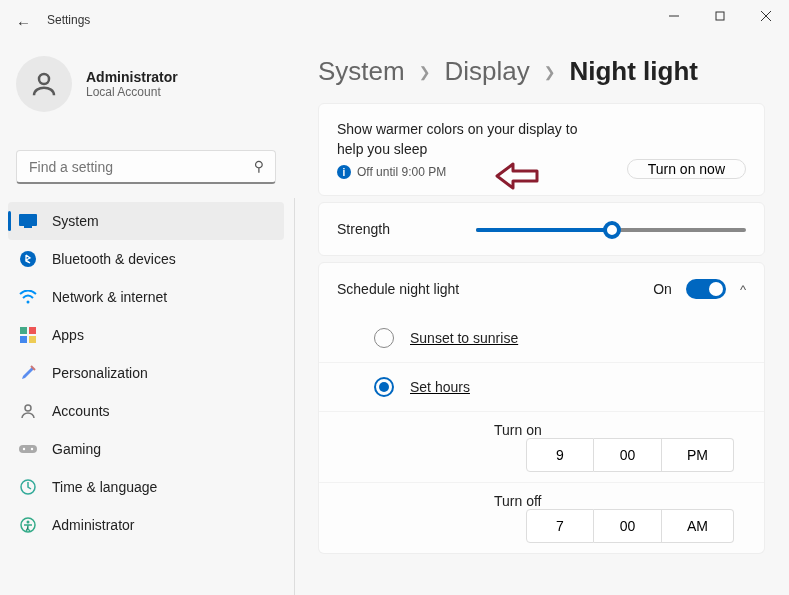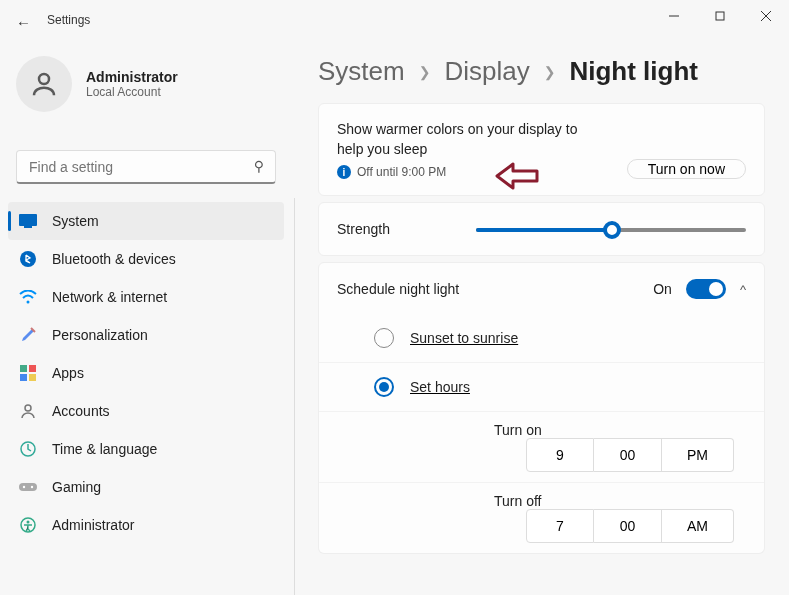--- a/index.html
+++ b/index.html
@@ -151,64 +151,64 @@
             <path d="M1 4 Q9 -3 17 4" stroke="#0091f7" stroke-width="2" fill="none"></path>
             <path d="M4 8 Q9 3 14 8" stroke="#0091f7" stroke-width="2" fill="none"></path>
             <circle cx="9" cy="12" r="1.5" fill="#0091f7"></circle>
           </svg>
         </span>
       <span>Network &amp; internet</span>
     </div>
     <div class="nav-item">
       <span class="nav-icon">
           <svg width="16" height="16" viewBox="0 0 16 16">
-            <path d="M2 14l3-1 9-9-2-2-9 9z" fill="#5b8def"></path>
-            <path d="M11 1l4 4" stroke="#c77" stroke-width="2"></path>
-          </svg>
-        </span>
-      <span>Personalization</span>
-    </div>
-    <div class="nav-item">
-      <span class="nav-icon">
-          <svg width="16" height="16" viewBox="0 0 16 16">
             <rect x="0" y="0" width="7" height="7" fill="#4a8"></rect>
             <rect x="9" y="0" width="7" height="7" fill="#e55"></rect>
             <rect x="0" y="9" width="7" height="7" fill="#48e"></rect>
             <rect x="9" y="9" width="7" height="7" fill="#ec5"></rect>
           </svg>
         </span>
       <span>Apps</span>
     </div>
     <div class="nav-item">
       <span class="nav-icon">
+          <svg width="16" height="16" viewBox="0 0 16 16">
+            <path d="M2 14l3-1 9-9-2-2-9 9z" fill="#5b8def"></path>
+            <path d="M11 1l4 4" stroke="#c77" stroke-width="2"></path>
+          </svg>
+        </span>
+      <span>Personalization</span>
+    </div>
+    <div class="nav-item">
+      <span class="nav-icon">
           <svg width="16" height="16" viewBox="0 0 16 16" fill="none" stroke="#777" stroke-width="1.5">
             <circle cx="8" cy="5" r="3"></circle>
             <path d="M2 15c0-3 3-5 6-5s6 2 6 5"></path>
           </svg>
         </span>
       <span>Accounts</span>
-    </div>
-    <div class="nav-item">
-      <span class="nav-icon">
-          <svg width="16" height="16" viewBox="0 0 16 16" fill="none" stroke="#3a9" stroke-width="1.5">
-            <circle cx="8" cy="8" r="7"></circle>
-            <path d="M8 3v5l3 2"></path>
-          </svg>
-        </span>
-      <span>Time &amp; language</span>
     </div>
     <div class="nav-item">
       <span class="nav-icon">
           <svg width="18" height="12" viewBox="0 0 18 12">
             <rect x="0" y="2" width="18" height="8" rx="4" fill="#aaa"></rect>
             <circle cx="5" cy="6" r="1.2" fill="#fff"></circle>
             <circle cx="13" cy="6" r="1.2" fill="#fff"></circle>
           </svg>
         </span>
       <span>Gaming</span>
+    </div>
+    <div class="nav-item">
+      <span class="nav-icon">
+          <svg width="16" height="16" viewBox="0 0 16 16" fill="none" stroke="#3a9" stroke-width="1.5">
+            <circle cx="8" cy="8" r="7"></circle>
+            <path d="M8 3v5l3 2"></path>
+          </svg>
+        </span>
+      <span>Time &amp; language</span>
     </div>
     <div class="nav-item">
       <span class="nav-icon">
           <svg width="16" height="16" viewBox="0 0 16 16">
             <circle cx="8" cy="8" r="7" fill="none" stroke="#3a8" stroke-width="1.5"></circle>
             <circle cx="8" cy="5" r="1.5" fill="#3a8"></circle>
             <path d="M4 8h8M8 8v4l-2 2M8 12l2 2" stroke="#3a8" stroke-width="1.3"></path>
           </svg>
         </span>
       <span>Administrator</span>

